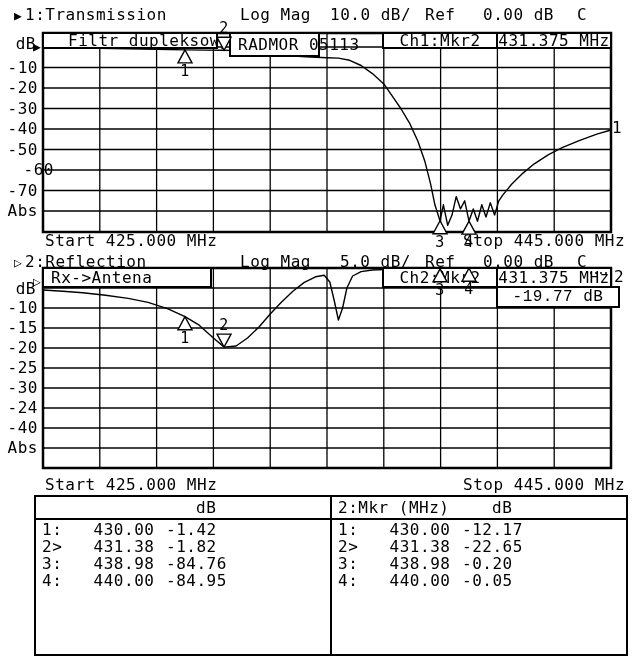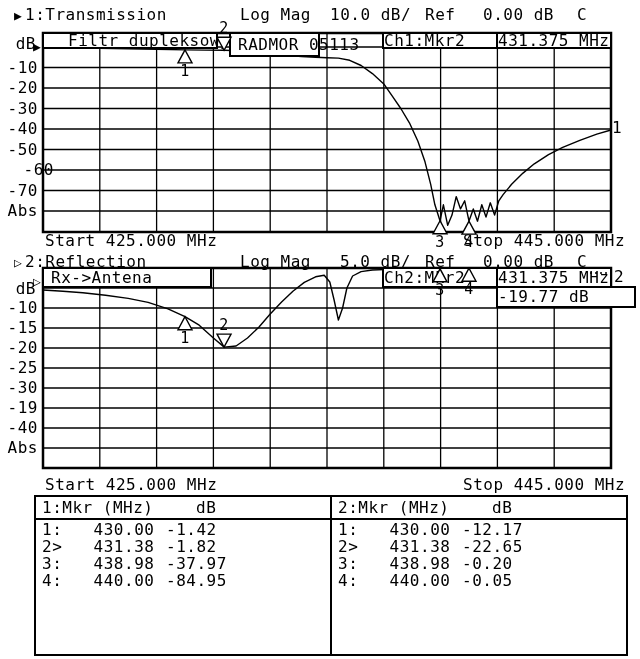--- a/index.html
+++ b/index.html
@@ -9,21 +9,21 @@
     font-size:16px;line-height:16px;letter-spacing:0.5px;color:#000;
     overflow:hidden;
   }
   .abs{position:absolute;white-space:pre;}
   .arrow{font-size:13px;line-height:14px;}
   svg.layer{position:absolute;}
   .cell{
     position:absolute;background:#fff;border:2px solid #000;box-sizing:border-box;
     display:flex;align-items:center;overflow:visible;white-space:pre;
   }
-  .cell.center{}
+  .cell.center{justify-content:center;}
   .cell .ct{position:relative;top:0px;}
   .tick{position:absolute;width:38px;text-align:right;}
   .unit{position:absolute;width:34px;text-align:right;}
   #mtable{
     position:absolute;left:34px;top:495px;width:594px;height:161px;
     border:2px solid #000;box-sizing:border-box;background:#fff;
   }
   #mtable .vdiv{position:absolute;left:294px;top:0;width:2px;height:100%;background:#000;}
   #mtable .hdiv{position:absolute;left:0;top:21px;width:100%;height:2px;background:#000;}
   .thalf{position:absolute;top:0;height:100%;}
@@ -131,56 +131,55 @@
   </div>
 
   <span class="unit abs" style="left:2px;top:281px;">dB</span>
   <span class="abs arrow" style="left:33px;top:275px;">▷</span>
   <div id="c2-ticks">
       <span class="tick abs" style="left: 0px; top: 300px;">-10</span>
       <span class="tick abs" style="left: 0px; top: 320px;">-15</span>
       <span class="tick abs" style="left: 0px; top: 340px;">-20</span>
       <span class="tick abs" style="left: 0px; top: 360px;">-25</span>
       <span class="tick abs" style="left: 0px; top: 380px;">-30</span>
-      <span class="tick abs" style="left: 0px; top: 400px;">-19</span>
+      <span class="tick abs" style="left: 0px; top: 400px;">-24</span>
       <span class="tick abs" style="left: 0px; top: 420px;">-40</span>
       <span class="tick abs" style="left: 0px; top: 440px;">Abs</span>
     </div>
 
   <div class="cell" style="left:42px;top:267px;width:170px;height:21px;padding-left:7px;"><span class="ct">Rx-&gt;Antena</span></div>
   <div class="cell center" style="left:382px;top:267px;width:116px;height:21px;"><span class="ct">Ch2:Mkr2</span></div>
   <div class="cell center" style="left:496px;top:267px;width:116px;height:21px;"><span class="ct">431.375 MHz</span></div>
-  <div class="cell center" style="left:496px;top:286px;width:140px;height:22px;"><span class="ct">-19.77 dB</span></div>
+  <div class="cell center" style="left:496px;top:286px;width:124px;height:22px;font-family:Liberation Mono, monospace;"><span class="ct">-19.77 dB</span></div>
 
   <span class="abs" style="left:614px;top:269px;">2</span>
 
   <span class="abs" style="left:45px;top:477px;">Start 425.000 MHz</span>
   <span class="abs" style="left:463px;top:477px;">Stop 445.000 MHz</span>
 
   <div id="mtable">
     <div class="vdiv"></div>
     <div class="hdiv"></div>
 
     <div class="thalf lh">
-      <span class="thead">1:Mkr (MHz)</span>
       <span class="thead-db">dB</span>
       <div class="trow" style="top:25px;">
           <span class="tn">1:</span>
           <span class="tf">430.00</span>
           <span class="tv">-1.42</span>
         </div>
       <div class="trow" style="top:42px;">
           <span class="tn">2&gt;</span>
           <span class="tf">431.38</span>
           <span class="tv">-1.82</span>
         </div>
       <div class="trow" style="top:59px;">
           <span class="tn">3:</span>
           <span class="tf">438.98</span>
-          <span class="tv">-37.97</span>
+          <span class="tv">-84.76</span>
         </div>
       <div class="trow" style="top:76px;">
           <span class="tn">4:</span>
           <span class="tf">440.00</span>
           <span class="tv">-84.95</span>
         </div>
     </div>
 
     <div class="thalf rh">
       <span class="thead">2:Mkr (MHz)</span>

